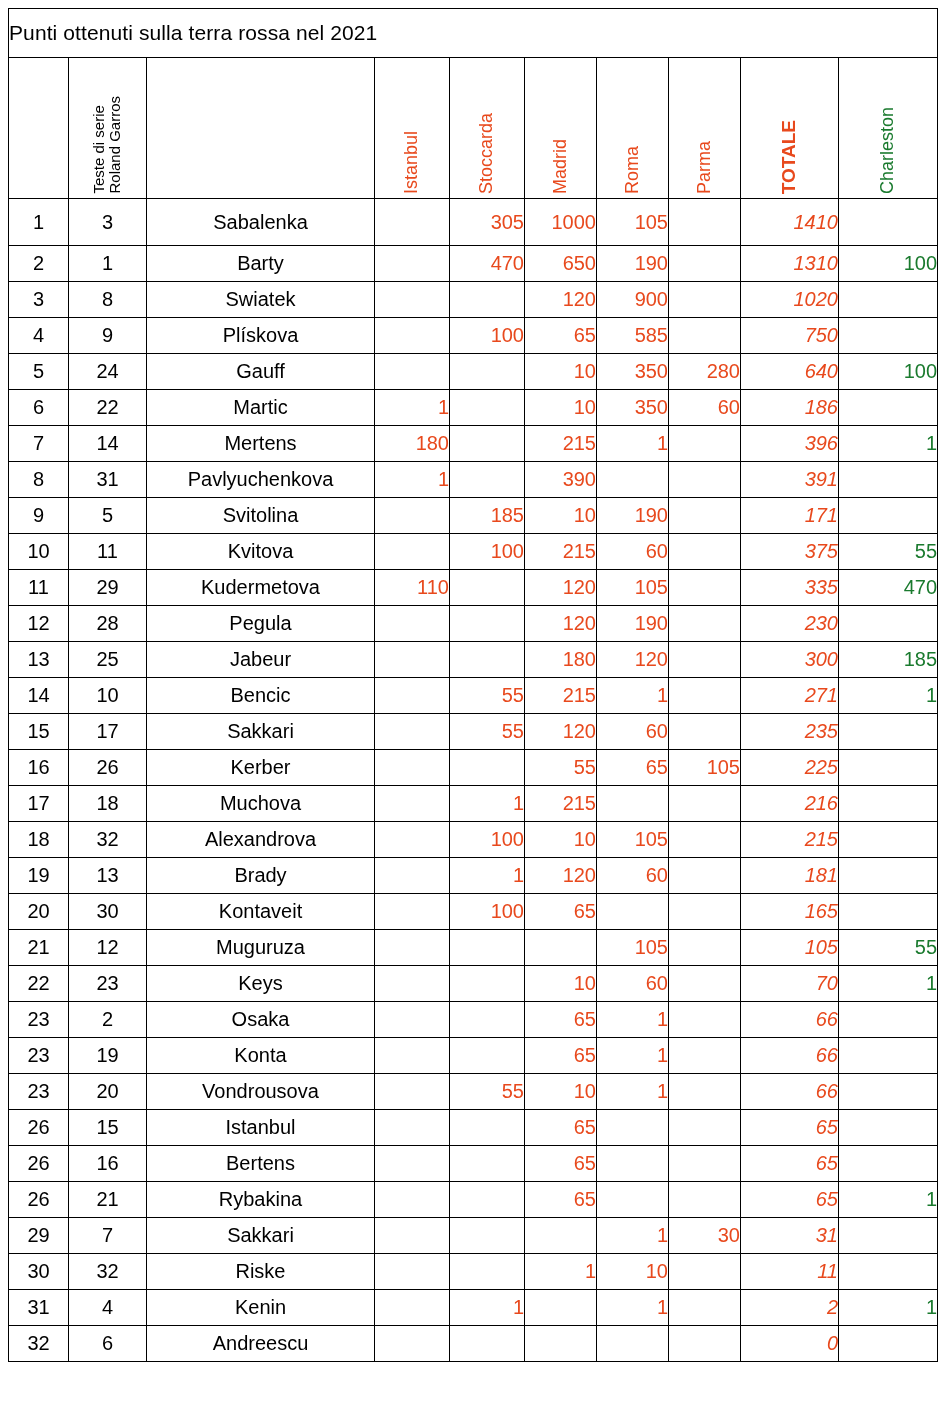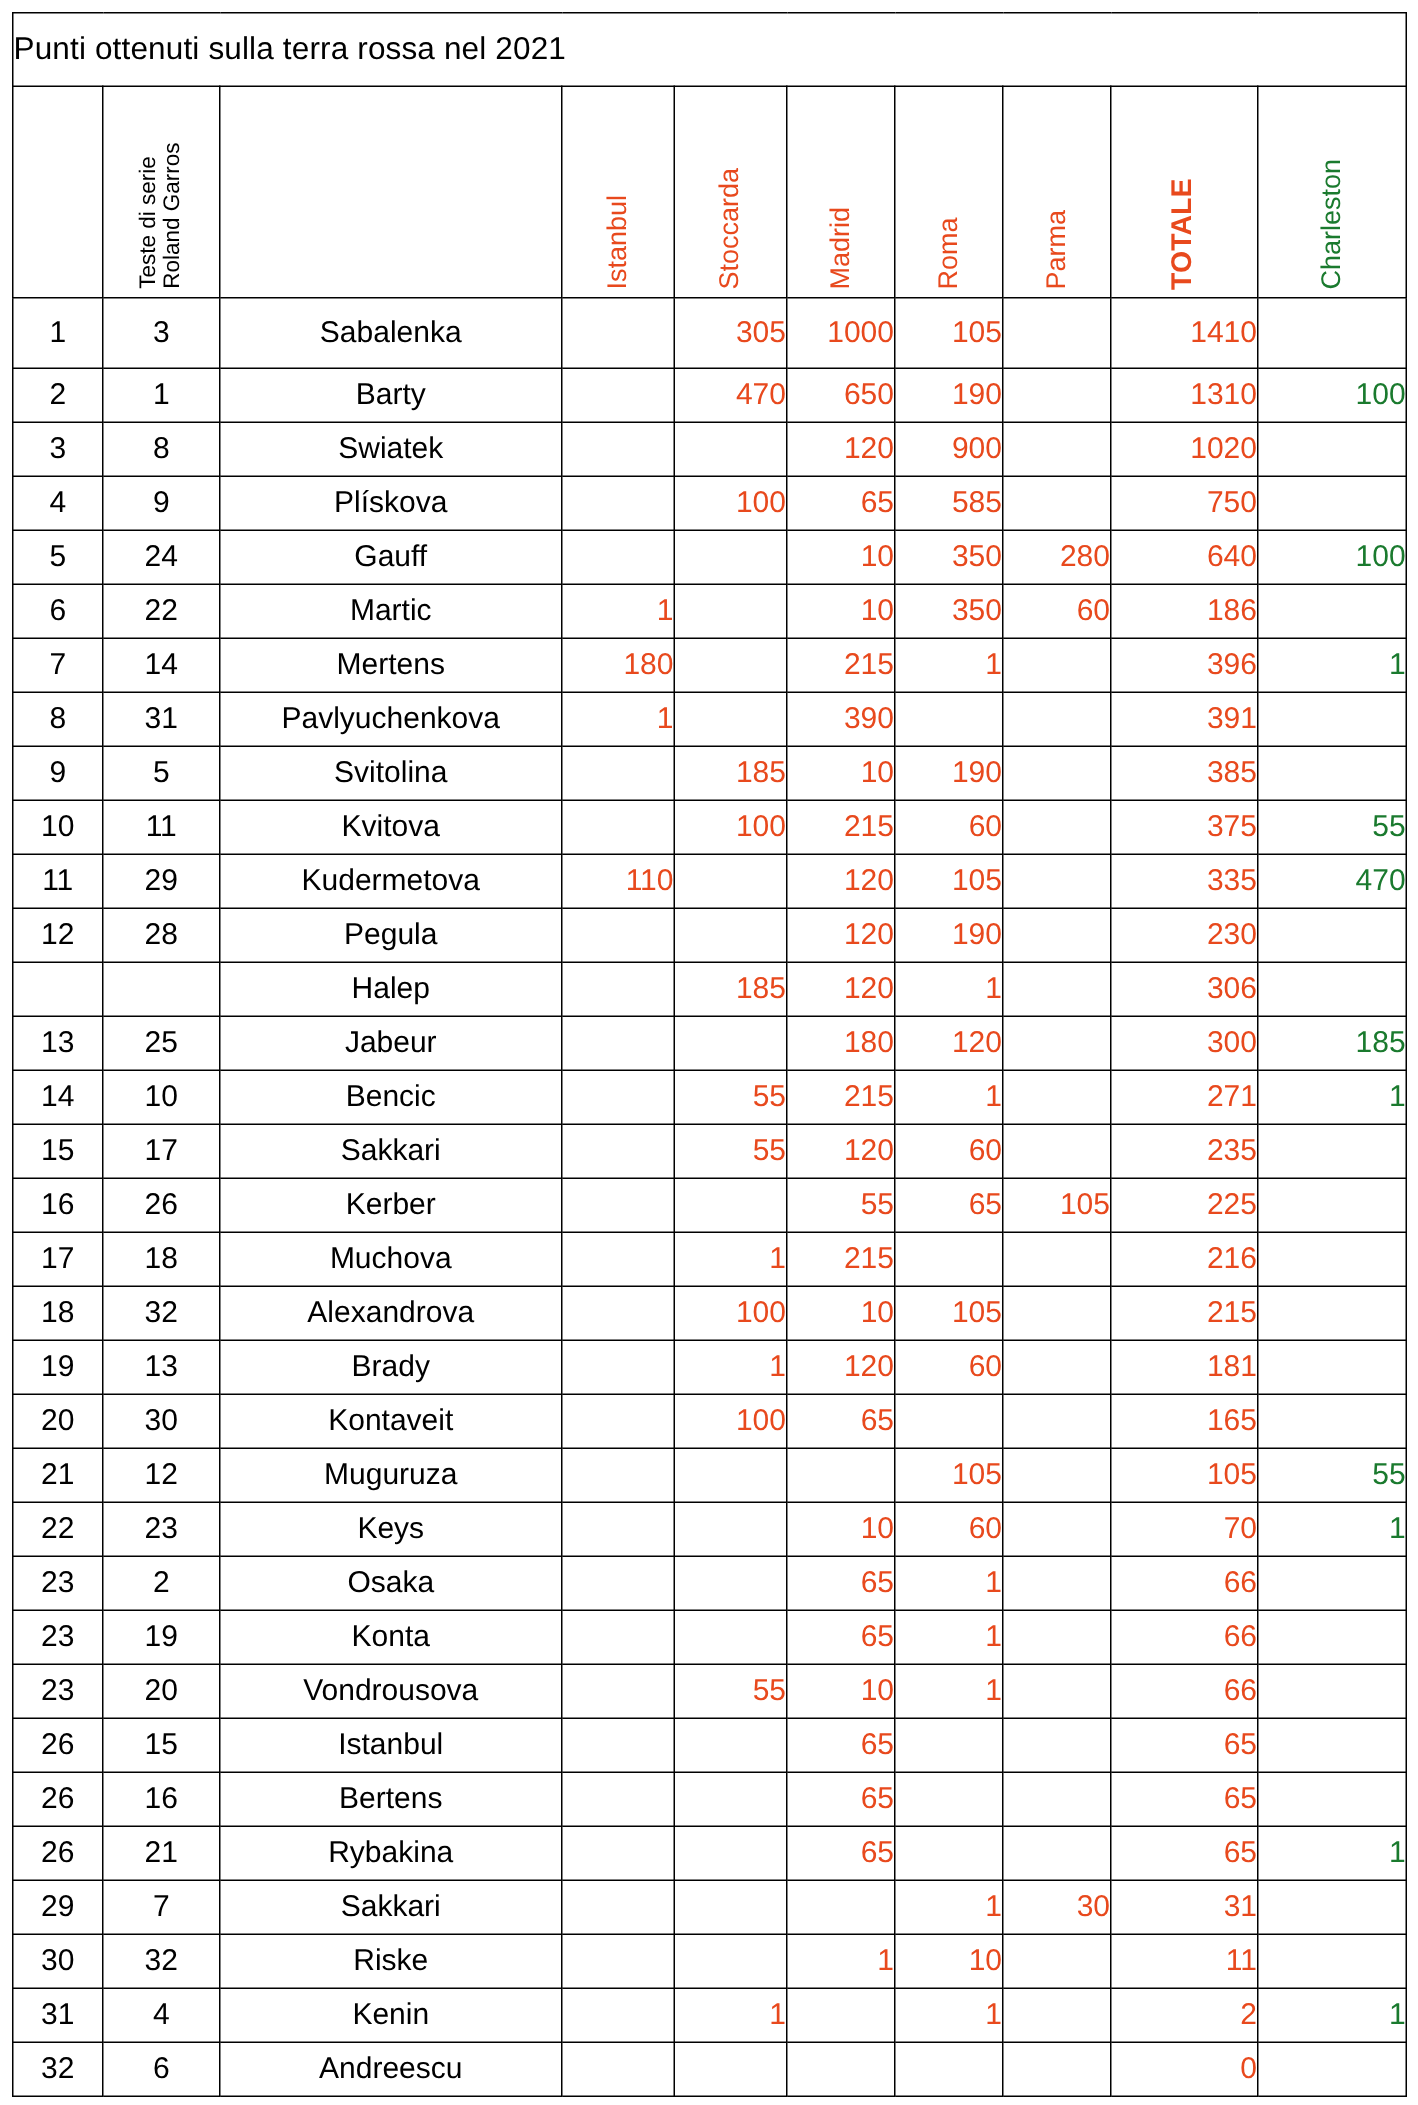--- a/index.html
+++ b/index.html
@@ -112,20 +112,21 @@
   td.pts {
     text-align: right;
     padding-right: 8px;
     color: #e8491d;
   }
   td.total {
     text-align: right;
     padding-right: 10px;
     color: #e8491d;
     font-weight: bold;
+    font-style: italic;
   }
   td.charleston {
     text-align: right;
     padding-right: 10px;
     color: #1a7a2e;
   }
 </style>
 </head>
 <body>
 
@@ -258,21 +259,21 @@
         </tr>
         <tr class="data-row">
           <td class="rank">9</td>
           <td class="seed">5</td>
           <td class="name">Svitolina</td>
           <td class="pts"></td>
           <td class="pts">185</td>
           <td class="pts">10</td>
           <td class="pts">190</td>
           <td class="pts"></td>
-          <td class="total">385</td>
+          <td class="total">171</td>
           <td class="charleston"></td>
         </tr>
         <tr class="data-row">
           <td class="rank">10</td>
           <td class="seed">11</td>
           <td class="name">Kvitova</td>
           <td class="pts"></td>
           <td class="pts">100</td>
           <td class="pts">215</td>
           <td class="pts">60</td>
@@ -295,32 +296,20 @@
         <tr class="data-row">
           <td class="rank">12</td>
           <td class="seed">28</td>
           <td class="name">Pegula</td>
           <td class="pts"></td>
           <td class="pts"></td>
           <td class="pts">120</td>
           <td class="pts">190</td>
           <td class="pts"></td>
           <td class="total">230</td>
-          <td class="charleston"></td>
-        </tr>
-        <tr class="data-row">
-          <td class="rank"></td>
-          <td class="seed"></td>
-          <td class="name">Halep</td>
-          <td class="pts"></td>
-          <td class="pts">185</td>
-          <td class="pts">120</td>
-          <td class="pts">1</td>
-          <td class="pts"></td>
-          <td class="total">306</td>
           <td class="charleston"></td>
         </tr>
         <tr class="data-row">
           <td class="rank">13</td>
           <td class="seed">25</td>
           <td class="name">Jabeur</td>
           <td class="pts"></td>
           <td class="pts"></td>
           <td class="pts">180</td>
           <td class="pts">120</td>

